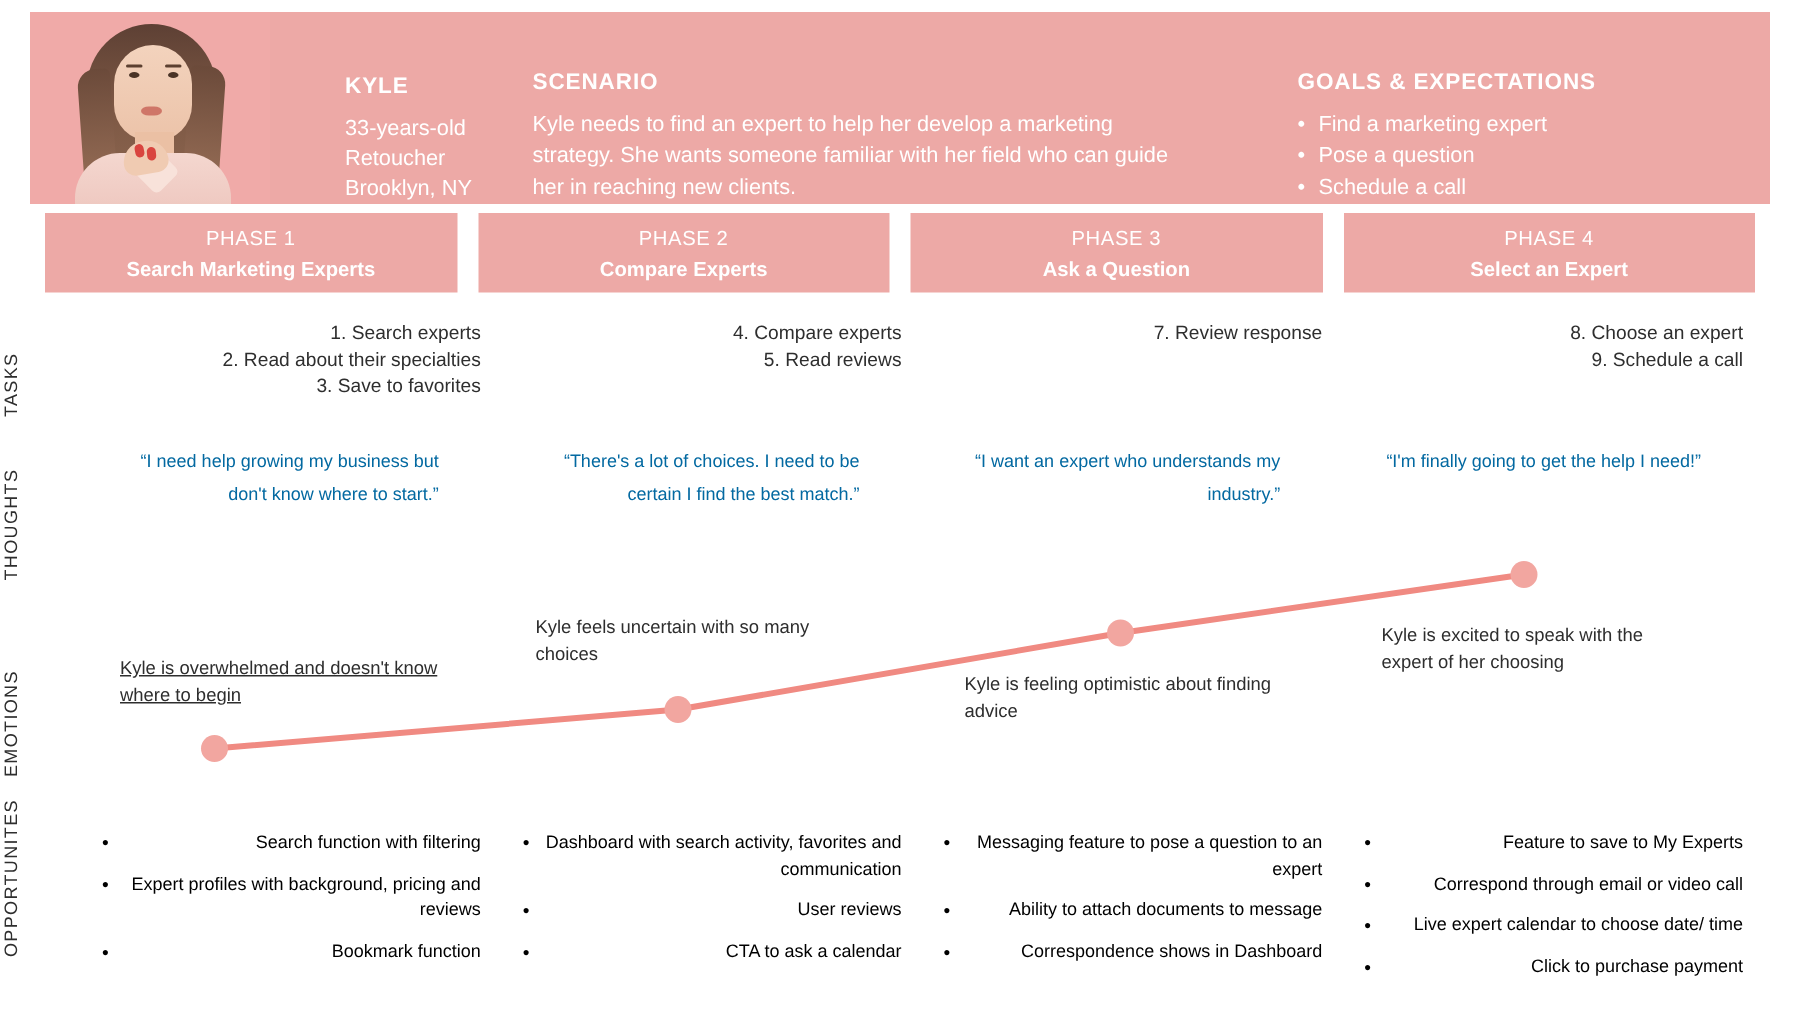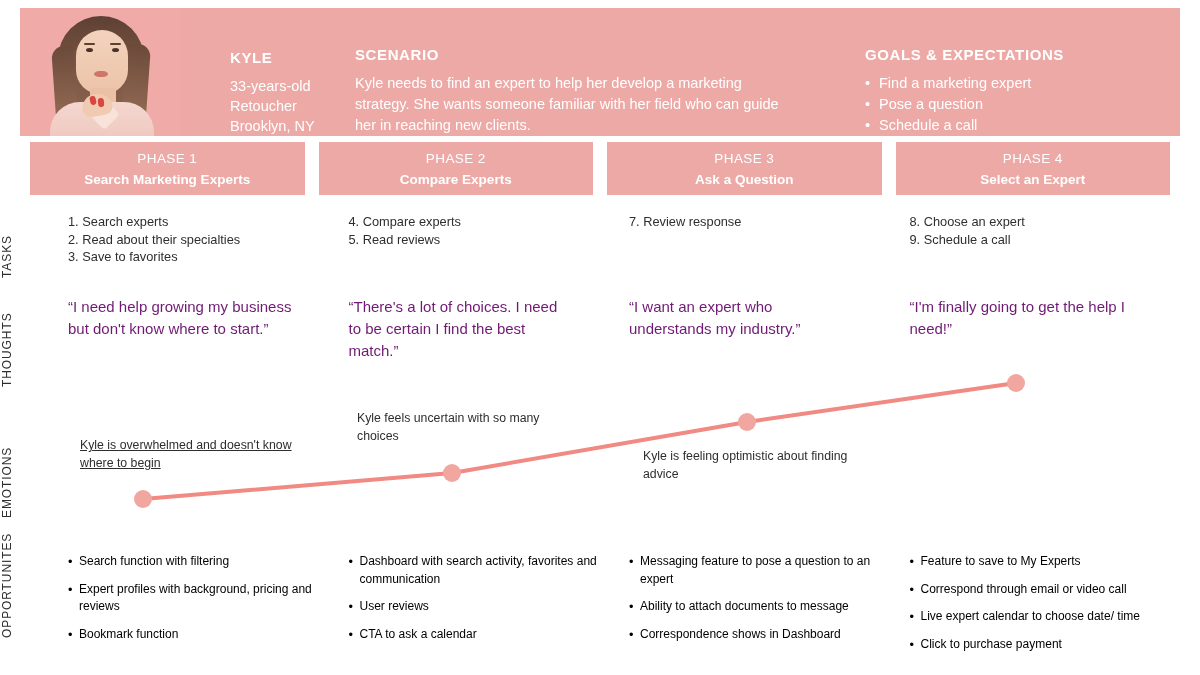--- a/index.html
+++ b/index.html
@@ -185,36 +185,37 @@
     padding-left: 28px;
   }
 
   
   .content-row {
     position: absolute;
     left: 68px;
     width: 1112px;
     display: flex;
     gap: 10px;
+    text-align: right;
   }
   .cell {
     flex: 1 1 0;
     padding-right: 18px;
   }
 
   .task-line {
     font-size: 12.8px;
     line-height: 17.5px;
     color: #2e2e2e;
   }
 
   .thought-text {
-    font-size: 15px;
+    font-size: 12px;
     line-height: 22px;
-    color: #701a75;
+    color: #0369a1;
     padding-right: 28px;
   }
 
   .opp-item {
     font-size: 12px;
     line-height: 17.5px;
     color: #000000;
     position: relative;
     padding-left: 11px;
     margin-bottom: 0;
@@ -366,20 +367,21 @@
       <polyline id="emotion-line" fill="none" stroke="#f08a82" stroke-width="4" stroke-linecap="round" stroke-linejoin="round" points="143,134 452,108 747,57 1016,18"></polyline>
       <circle id="emotion-dot-0" cx="143" cy="134" r="9" fill="#f2a6a0"></circle>
       <circle id="emotion-dot-1" cx="452" cy="108" r="9" fill="#f2a6a0"></circle>
       <circle id="emotion-dot-2" cx="747" cy="57" r="9" fill="#f2a6a0"></circle>
       <circle id="emotion-dot-3" cx="1016" cy="18" r="9" fill="#f2a6a0"></circle>
     </svg>
 
     <div class="emotion-note" style="left:80px; top:72px;text-decoration:underline;">Kyle is overwhelmed and doesn't know where to begin</div>
     <div class="emotion-note" style="left:357px; top:45px;">Kyle feels uncertain with so many choices</div>
     <div class="emotion-note" style="left:643px; top:83px; width:228px;">Kyle is feeling optimistic about finding advice</div>
+    <div class="emotion-note" style="left:921px; top:50px; width:200px;">Kyle is excited to speak with the expert of her choosing</div>
   </div>
 
   <div class="row-label" id="opps-label">OPPORTUNITES</div>
   <div class="content-row" id="opps-row">
     <div class="cell">
       <div class="opp-item">Search function with filtering</div>
       <div class="opp-item">Expert profiles with background, pricing and reviews</div>
       <div class="opp-item">Bookmark function</div>
     </div>
     <div class="cell">

